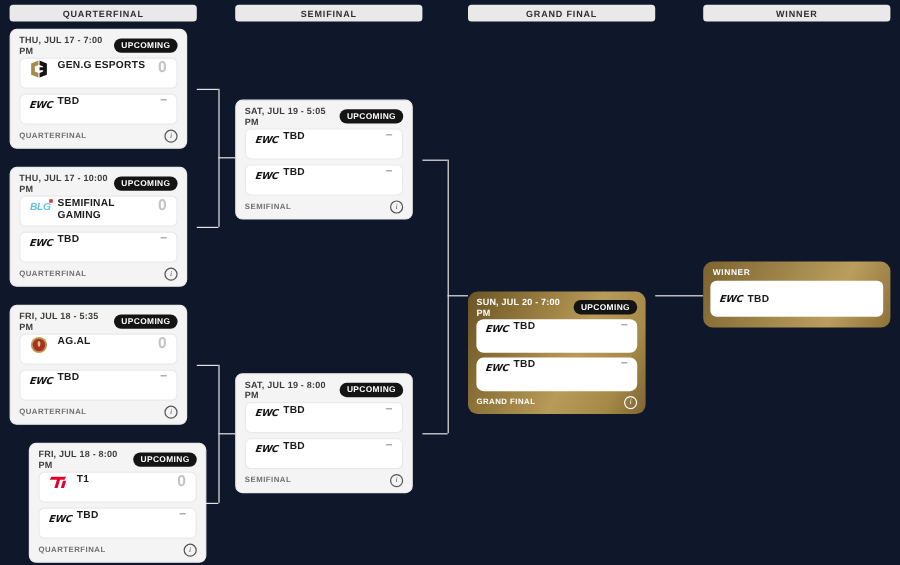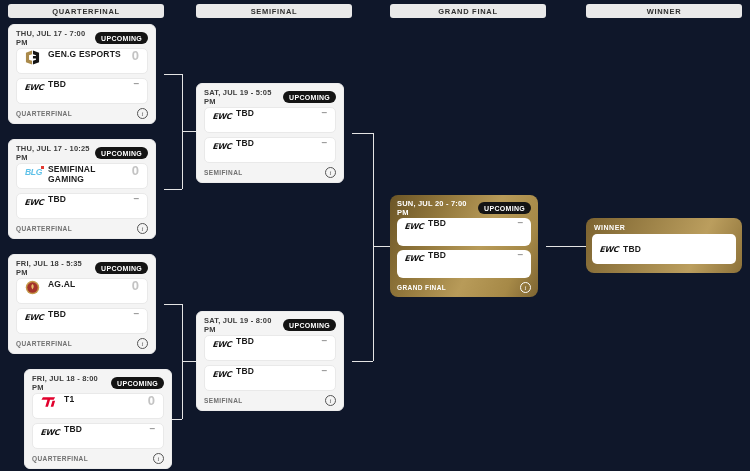--- a/index.html
+++ b/index.html
@@ -5,21 +5,21 @@
   html,body{margin:0;padding:0;background:#fff;}
   .stage{position:relative;width:750px;height:471px;background:#0f172a;overflow:hidden;
          font-family:"Liberation Sans",sans-serif;}
   .colhead{position:absolute;top:4px;width:156px;height:14px;background:#e9e9e9;border-radius:3px;
            display:flex;align-items:center;justify-content:center;font-size:7.5px;font-weight:bold;
            color:#2f2f2f;letter-spacing:0.7px;}
   .card{position:absolute;width:148px;background:#f4f4f4;border-radius:6px;border:1px solid #ececec;
         padding:6px 7px 5px;box-sizing:border-box;display:flex;flex-direction:column;}
   .card.std{height:100px;}
   .card.gold{height:102px;border:none;border-radius:8px;
-        background:linear-gradient(115deg,#6b5526 0%,#93783c 30%,#b89b59 58%,#a68947 82%,#7d6431 100%);}
+        background:linear-gradient(115deg,#6b5526 0%,#93783c 30%,#b89b59 58%,#a68947 82%,#7d6431 100%);margin-top:48px;}
   .row-head{display:flex;justify-content:space-between;align-items:center;height:14px;margin-bottom:3px;}
   .date{font-size:7.5px;font-weight:bold;color:#3c3c3c;letter-spacing:0.2px;}
   .gold .date{color:#ffffff;}
   .badge{background:#141414;color:#ffffff;font-size:7px;font-weight:bold;padding:2.5px 6px;
          border-radius:8px;letter-spacing:0.3px;}
   .slot{background:#ffffff;border:1px solid #e9e9e9;border-radius:5px;height:26px;display:flex;
         align-items:flex-start;padding:0 8px;margin-bottom:4px;box-sizing:border-box;}
   .gold .slot{border:none;height:31px;border-radius:6px;}
   .logo{width:18px;height:16px;display:flex;align-items:center;justify-content:flex-start;flex:none;}
   .name{font-size:8.5px;font-weight:bold;color:#1b1b1b;margin-left:5px;letter-spacing:0.2px;}
@@ -95,21 +95,21 @@
       <span class="dash">–</span>
     </div>
     <div class="row-foot">
       <span class="foot-label">QUARTERFINAL</span>
       <span class="info">i</span>
     </div>
   </div>
 
   <div class="card std" style="left:8px;top:139px">
     <div class="row-head">
-      <span class="date">THU, JUL 17 - 10:25 PM</span>
+      <span class="date">THU, JUL 17 - 10:00 PM</span>
       <span class="badge">UPCOMING</span>
     </div>
     <div class="slot">
       <span class="logo">
           <span class="blg">BLG</span>
         </span>
       <span class="name">SEMIFINAL GAMING</span>
       <span class="score">0</span>
     </div>
     <div class="slot">

